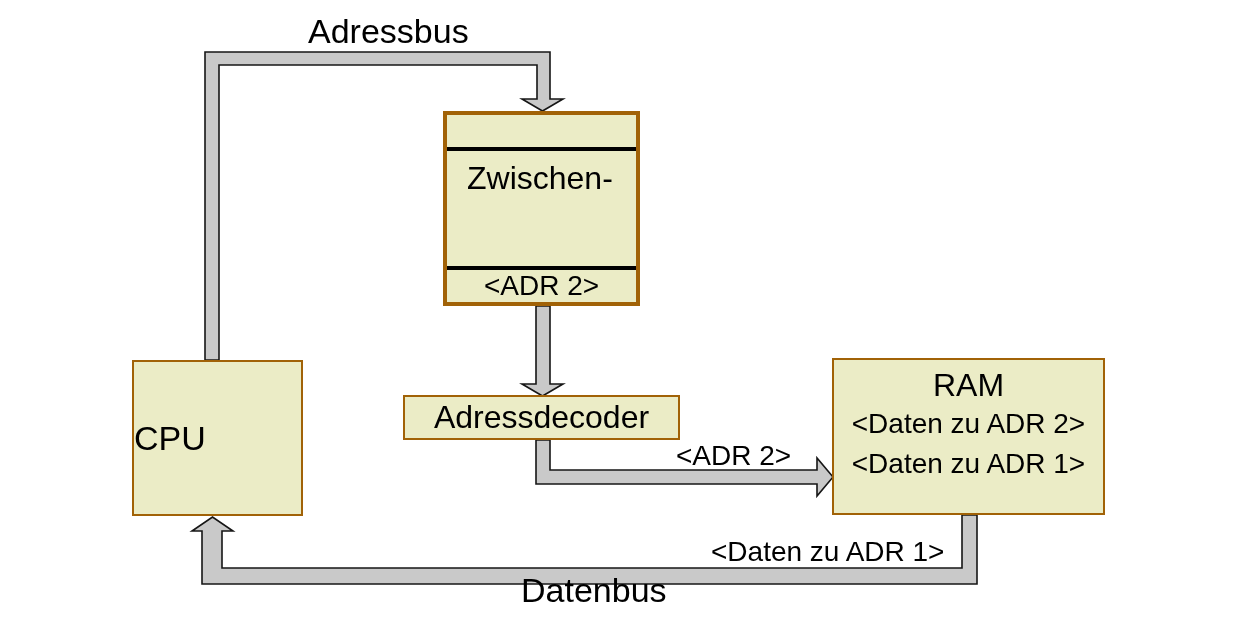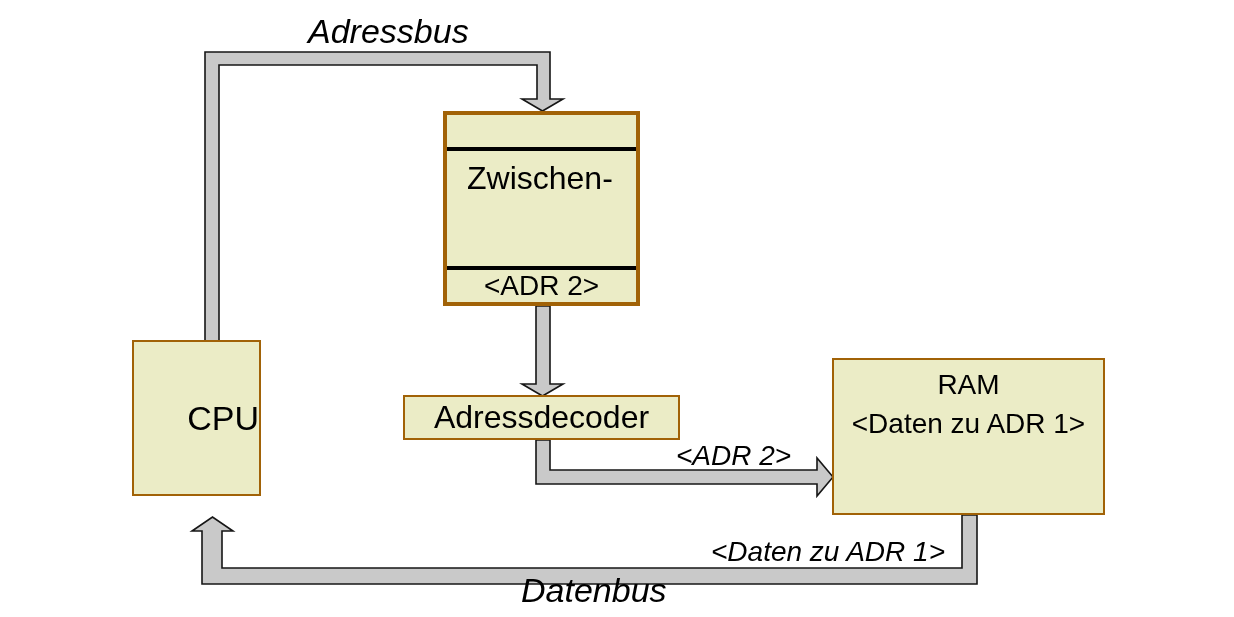--- a/index.html
+++ b/index.html
@@ -15,22 +15,22 @@
     position:absolute; left:0; top:0; width:1234px; height:617px;
     z-index:1;
   }
   .bus-shape { fill:#c9c9c9; stroke:#161616; stroke-width:1.6; stroke-linejoin:miter; }
   .node {
     position:absolute; box-sizing:border-box;
     background:#ebecc6; border:2px solid #a16207;
     z-index:2;
   }
   .cpu-box {
-    left:132px; top:340px; width:129px; height:156px;
-    display:flex; align-items:center; justify-content:flex-end;
+    left:132px; top:360px; width:171px; height:156px;
+    display:flex; align-items:center; justify-content:flex-start;
     font-size:34px;
   }
   .buffer-box {
     left:443px; top:111px; width:197px; height:195px;
     border-width:4px;
     display:flex; flex-direction:column;
   }
   .buffer-top { height:33px; border-bottom:4px solid #000000; }
   .buffer-mid {
     height:110px; border-bottom:4px solid #000000;
@@ -43,23 +43,23 @@
   .decoder-box {
     left:403px; top:395px; width:277px; height:45px;
     display:flex; align-items:center; justify-content:center;
     font-size:32px;
   }
   .ram-box {
     left:832px; top:358px; width:273px; height:157px;
     display:flex; flex-direction:column; align-items:center;
     padding-top:6px;
   }
-  .ram-title { font-size:28px; line-height:38px; }
+  .ram-title { font-size:32px; line-height:38px; }
   .ram-line  { font-size:28px; line-height:40px; }
-  .float-label { position:absolute; z-index:3; white-space:nowrap;font-style:italic; }
+  .float-label { position:absolute; z-index:3; white-space:nowrap; }
   .label-lg { font-size:34px; }
   .label-sm { font-size:28px; }
   .addressbus-label { left:308px; top:12px; }
   .datenbus-label   { left:521px; top:527px;margin-top:44px; }
   .adr2-bus-label   { left:676px; top:440px; }
   .daten1-bus-label { left:711px; top:536px; }
 </style>
 </head>
 <body>
 
@@ -85,20 +85,21 @@
       <span>&lt;ADR 2&gt;</span>
     </div>
   </div>
 
   <div class="node decoder-box">
     <span>Adressdecoder</span>
   </div>
 
   <div class="node ram-box">
     <div class="ram-title">RAM</div>
+    <div class="ram-line">&lt;Daten zu ADR 2&gt;</div>
     <div class="ram-line">&lt;Daten zu ADR 1&gt;</div>
   </div>
 
   <div class="float-label label-lg addressbus-label">Adressbus</div>
 
   <div class="float-label label-sm adr2-bus-label">&lt;ADR 2&gt;</div>
 
   <div class="float-label label-lg datenbus-label">Datenbus</div>
 
   <div class="float-label label-sm daten1-bus-label">&lt;Daten zu ADR 1&gt;</div>

